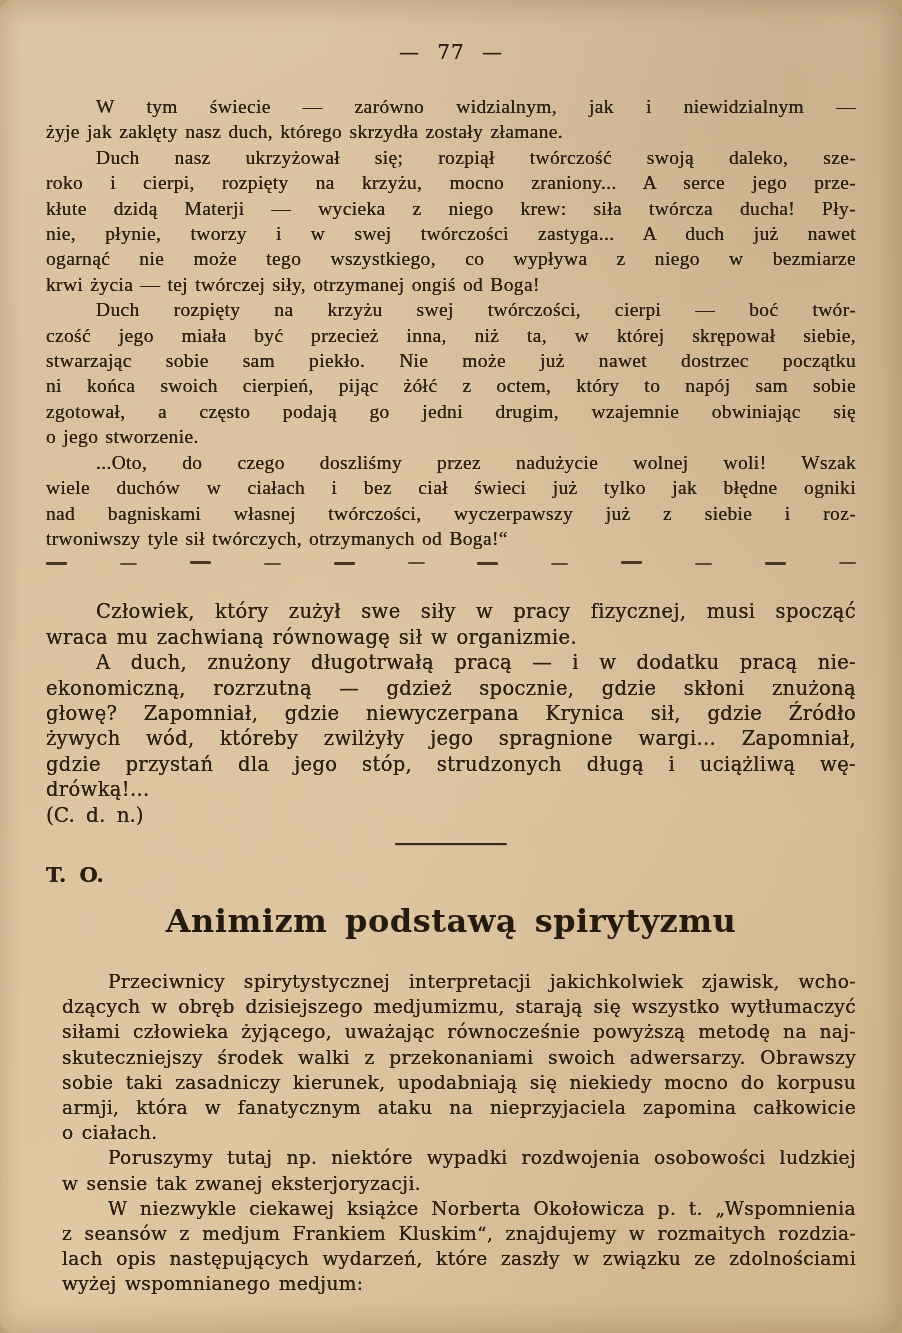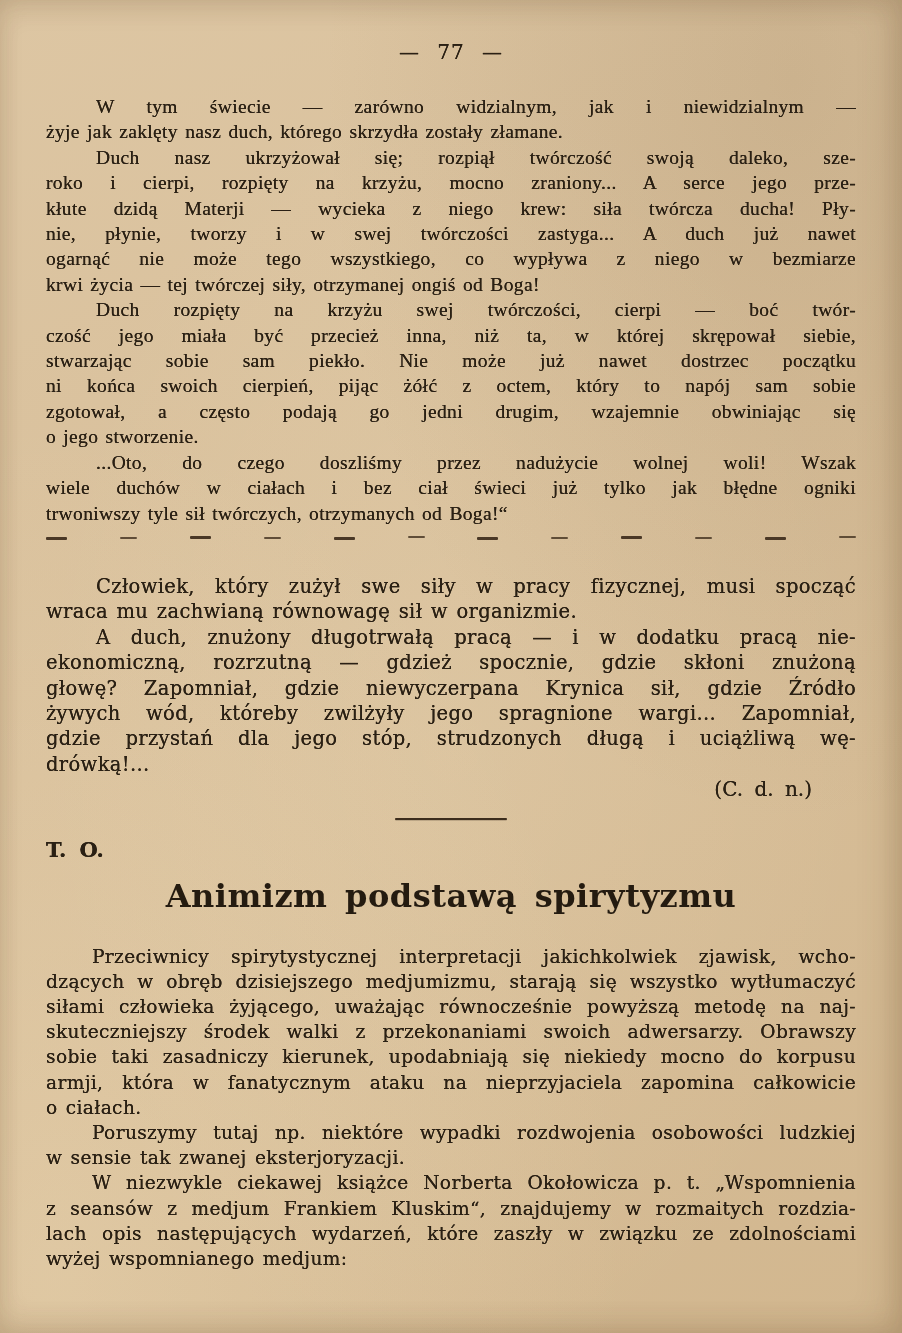--- a/index.html
+++ b/index.html
@@ -15,20 +15,21 @@
     color: #2a2014;
     background:
       radial-gradient(ellipse at 88% 6%, rgba(125,95,58,0.16), transparent 42%),
       radial-gradient(ellipse at 6% 96%, rgba(250,234,200,0.28), transparent 48%),
       radial-gradient(ellipse at 50% 55%, rgba(255,244,214,0.12), transparent 65%),
       linear-gradient(155deg, #ddc6a3 0%, #d8bf9a 45%, #d2b78f 100%);
     box-shadow:
       inset -14px 0 34px rgba(92,62,28,0.14),
       inset 0 -10px 26px rgba(92,62,28,0.10),
       inset 0 8px 22px rgba(92,62,28,0.07);
+    border-radius: 13px;
   }
   .page-number {
     margin-top: 40px;
     text-align: center;
     font-size: 20px;
     line-height: 24px;
     word-spacing: 10px;
     letter-spacing: 1px;
     text-shadow: 0 0 0.4px currentColor;
   }
@@ -60,21 +61,20 @@
     background: #4a3826;
     border-radius: 1px;
   }
   .dash:nth-child(2n) { width: 17px; height: 2px; opacity: .85; }
   .dash:nth-child(3n) { transform: translateY(-1px); }
 
   .part2 { margin-top: 34px; }
   .part2 .line { font-size: 19.5px; line-height: 25.4px; }
 
   .continuation {
-    text-align: right;
     padding-right: 44px;
     font-size: 20px;
     line-height: 25.4px;
     word-spacing: 5px;
     text-shadow: 0 0 0.45px currentColor;
   }
   .short-rule {
     width: 112px; height: 2px;
     background: #3c2d1d;
     margin: 15px auto 0;
@@ -92,21 +92,21 @@
   .article-title {
     margin-top: 13px;
     text-align: center;
     font-size: 32px;
     line-height: 42px;
     font-weight: bold;
     letter-spacing: 0.5px;
     color: #241b10;
     word-spacing: 6px;
   }
-  .part3 { margin-top: 27px; }
+  .part3 { margin-top: 27px; margin-left: 16px; }
   .part3 .line { font-size: 18.6px; line-height: 25.2px; }
   .part3 .line.indent { text-indent: 46px; }
 </style>
 </head>
 <body>
 
 <div class="paper">
 
   <div class="page-number">— 77 —</div>
 
@@ -122,20 +122,21 @@
         <div class="line">ogarnąć nie może tego wszystkiego, co wypływa z niego w bezmiarze</div>
         <div class="line end">krwi życia — tej twórczej siły, otrzymanej ongiś od Boga!</div>
         <div class="line indent">Duch rozpięty na krzyżu swej twórczości, cierpi — boć twór-</div>
         <div class="line">czość jego miała być przecież inna, niż ta, w której skrępował siebie,</div>
         <div class="line">stwarzając sobie sam piekło. Nie może już nawet dostrzec początku</div>
         <div class="line">ni końca swoich cierpień, pijąc żółć z octem, który to napój sam sobie</div>
         <div class="line">zgotował, a często podają go jedni drugim, wzajemnie obwiniając się</div>
         <div class="line end">o jego stworzenie.</div>
         <div class="line indent">...Oto, do czego doszliśmy przez nadużycie wolnej woli! Wszak</div>
         <div class="line">wiele duchów w ciałach i bez ciał świeci już tylko jak błędne ogniki</div>
+        <div class="line">nad bagniskami własnej twórczości, wyczerpawszy już z siebie i roz-</div>
         <div class="line end">trwoniwszy tyle sił twórczych, otrzymanych od Boga!“</div>
       </div>
 
     <div class="dash-row">
         <div class="dash"></div>
         <div class="dash"></div>
         <div class="dash"></div>
         <div class="dash"></div>
         <div class="dash"></div>
         <div class="dash"></div>

